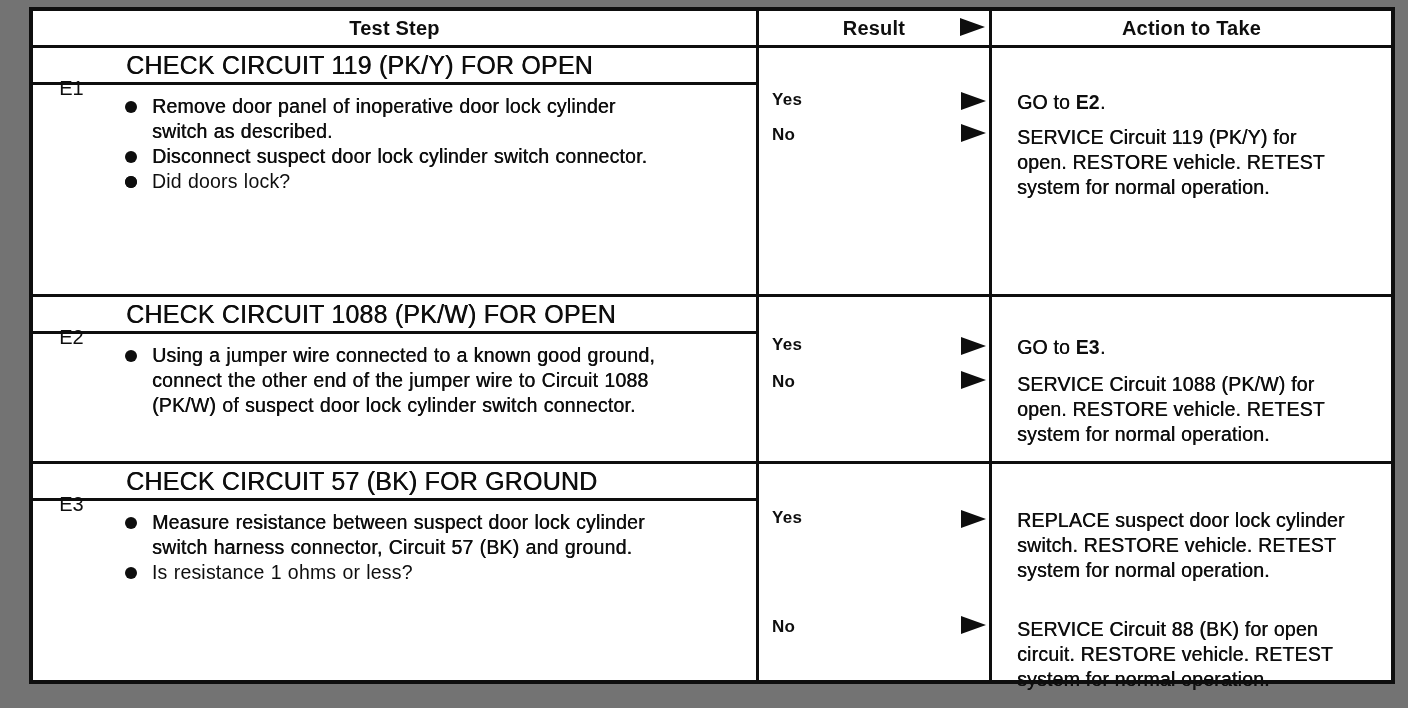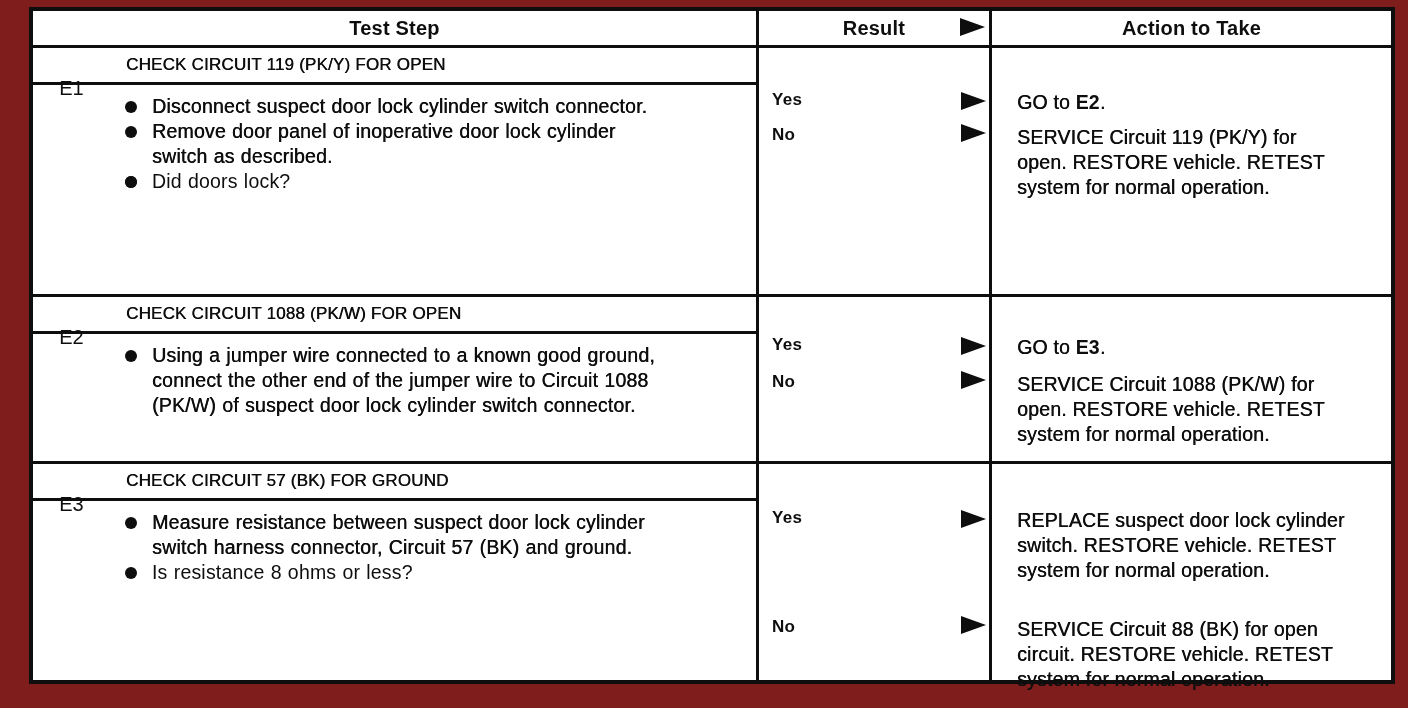--- a/index.html
+++ b/index.html
@@ -3,21 +3,21 @@
 <meta charset="utf-8">
 <style>
   * { margin: 0; padding: 0; box-sizing: border-box; }
   html, body { background: #ffffff; }
   body {
     width: 1408px; height: 708px; position: relative; overflow: hidden;
     font-family: "Liberation Sans", sans-serif;
     color: #0e0e0e;
     -webkit-font-smoothing: antialiased;
   }
-  .page { position: absolute; inset: 0; background: #7f1d1d; padding-left: 19px; }
+  .page { position: absolute; inset: 0; background: #737373; padding-left: 19px; }
 
   .ptable {
     position: absolute; left: 29px; top: 7px; width: 1366px; height: 677px;
     border: 4px solid #0e0e0e; background: #fff;
     display: flex; flex-direction: column;
   }
 
   
   .hrow { display: grid; grid-template-columns: 723px 233px 1fr; height: 34px; flex: 0 0 auto; }
   .hcell {
@@ -43,21 +43,21 @@
   .subhead {
     display: flex; height: 37px; border-bottom: 3px solid #0e0e0e; align-items: stretch;
   }
   .elabel {
     width: 80px; flex: 0 0 80px; border-right: 3px solid #0e0e0e;
     display: flex; align-items: center; justify-content: center;
     font-weight: normal; font-size: 20px; margin-top: 40px;
   }
   .stitle {
     display: flex; align-items: center; padding-left: 13px;
-    font-size: 17px; letter-spacing: 0.2px;
+    font-size: 25px; letter-spacing: 0.2px;
     text-shadow: 0.4px 0 0 currentColor;
   }
 
   
   ul.bullets { list-style: none; margin-top: 9px; }
   ul.bullets li {
     position: relative; padding-left: 119px; max-width: 630px;
     font-size: 19.5px; line-height: 25px; letter-spacing: 0.2px; word-spacing: 0.5px;
     text-shadow: 0.4px 0 0 currentColor;
   }
@@ -103,22 +103,22 @@
       <div class="hcell action-h">Action to Take</div>
     </div>
 
     <div class="trow r1">
       <div class="step-cell">
         <div class="subhead">
           <div class="elabel">E1</div>
           <div class="stitle">CHECK CIRCUIT 119 (PK/Y) FOR OPEN</div>
         </div>
         <ul class="bullets">
+          <li><span class="dot"></span><span class="btxt">Remove door panel of inoperative door lock cylinder switch as described.</span></li>
           <li><span class="dot"></span><span class="btxt">Disconnect suspect door lock cylinder switch connector.</span></li>
-          <li><span class="dot"></span><span class="btxt">Remove door panel of inoperative door lock cylinder switch as described.</span></li>
           <li><span class="dot"></span></li>
           <li class="q"><span class="dot"></span><span class="btxt">Did doors lock?</span></li>
         </ul>
       </div>
       <div class="result-cell">
         <span class="rlabel" style="top:42px">Yes</span>
         <span class="tri" style="top:44px"></span>
         <span class="rlabel" style="top:77px">No</span>
         <span class="tri" style="top:76px"></span>
       </div>
@@ -151,21 +151,21 @@
     </div>
 
     <div class="trow r3">
       <div class="step-cell">
         <div class="subhead">
           <div class="elabel">E3</div>
           <div class="stitle">CHECK CIRCUIT 57 (BK) FOR GROUND</div>
         </div>
         <ul class="bullets">
           <li><span class="dot"></span><span class="btxt">Measure resistance between suspect door lock cylinder switch harness connector, Circuit 57 (BK) and ground.</span></li>
-          <li class="q"><span class="dot"></span><span class="btxt">Is resistance 8 ohms or less?</span></li>
+          <li class="q"><span class="dot"></span><span class="btxt">Is resistance 1 ohms or less?</span></li>
         </ul>
       </div>
       <div class="result-cell">
         <span class="rlabel" style="top:44px">Yes</span>
         <span class="tri" style="top:46px"></span>
         <span class="rlabel" style="top:153px">No</span>
         <span class="tri" style="top:152px"></span>
       </div>
       <div class="action-cell">
         <div class="act" style="top:44px">REPLACE suspect door lock cylinder switch. RESTORE vehicle. RETEST system for normal operation.</div>

